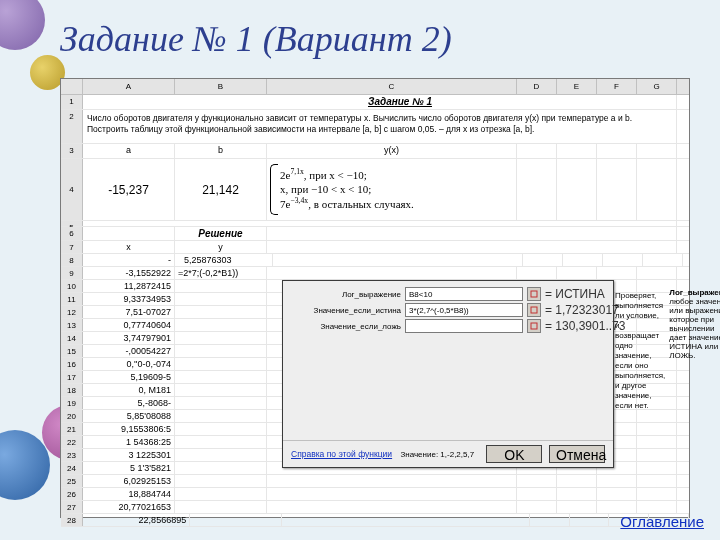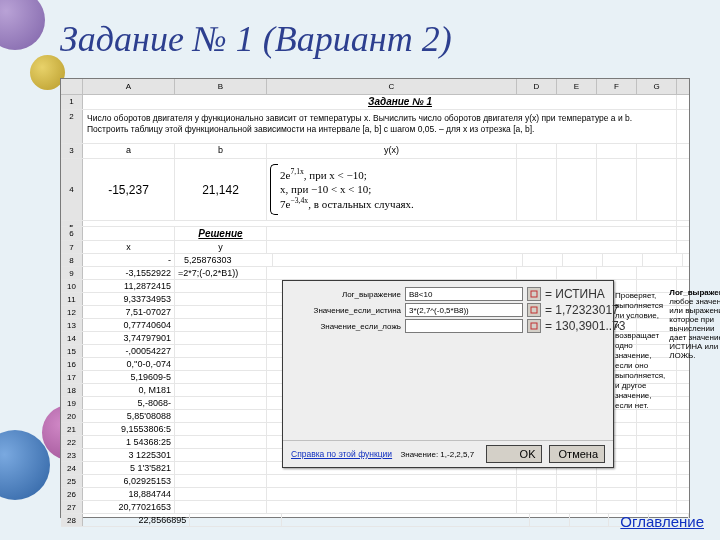--- a/index.html
+++ b/index.html
@@ -39,21 +39,21 @@
   .rowhead { width: 22px; border-right:1px solid #c0c0c0; text-align:center; background:#e4e4e4; font-size:8px; line-height:14px;}
   .ch { border-right:1px solid #c0c0c0; text-align:center; line-height:16px; }
   .row { display:flex; border-bottom:1px solid #e6e6e6; }
   .cell { border-right:1px solid #e6e6e6; padding:1px 3px; overflow:hidden; white-space:nowrap; }
   .task-title { font-weight:bold; text-decoration:underline; font-style:italic; font-size:10px; text-align:center; width:100%; }
   .problem { font-size:8.5px; line-height:1.25; padding:3px 4px; }
   .big { height:62px; }
   .big .cell { display:flex; align-items:center; }
   .formula-box { font-family:'Times New Roman',serif; font-size:11px; line-height:1.25; padding:3px 0 3px 10px; position:relative;}
   .brace { position:absolute; left:0; top:0; bottom:0; width:8px; border-left:1.5px solid #000; border-top:1.5px solid #000; border-bottom:1.5px solid #000; border-top-left-radius:5px; border-bottom-left-radius:5px;}
-  .solution-h { font-weight:bold; font-style:italic; text-align:center; font-size:10px;text-decoration:underline; }
+  .solution-h { font-weight:bold; font-style:italic; text-align:center; font-size:10px; }
   .datarow { height:13px; }
   .datarow .cell { text-align:right; }
   
   .dlg {
     position:absolute;
     left:282px; top:280px;
     width:332px; height:188px;
     background:#eeeeee;
     border:1px solid #3a3a3a;
     box-shadow:1px 1px 2px rgba(0,0,0,.4);
@@ -66,21 +66,21 @@
   .arg-row { display:flex; align-items:center; margin:2px 0; gap:4px;}
   .arg-lbl { width:110px; text-align:right; font-size:8px;}
   .arg-inp { flex:1; height:14px; border:1px solid #7a7a7a; background:#fff; padding:0 3px; font-size:8px;}
   .arg-ico { width:14px; height:14px; border:1px solid #808080; background:#d4d0c8; display:flex; align-items:center; justify-content:center;}
   .arg-res { width:68px; font-size:12px; color:#333; white-space:nowrap;}
   .dlg-desc { font-size:8px; margin:6px 2px 2px 2px; line-height:1.25;}
   .dlg-hint { font-size:8px; margin:3px 2px; }
   .dlg-hint b { font-weight:bold;}
   .dlg-footer { display:flex; justify-content:space-between; align-items:center; padding:4px 8px; border-top:1px solid #c0c0c0;}
   .dlg-link { color:#1030c0; text-decoration:underline; font-size:8.5px; cursor:pointer;}
-  .dlg-btn { width:56px; height:18px; background:#d4d0c8; border:1px solid #404040; font-size:11px; cursor:pointer; margin-left:4px;text-align:right;}
+  .dlg-btn { width:56px; height:18px; background:#d4d0c8; border:1px solid #404040; font-size:14px; cursor:pointer; margin-left:4px;}
   .toc-link {
     position:absolute; right:16px; bottom:10px;
     color:#1030c0; text-decoration:underline; font-size:15px; cursor:pointer;
   }
   sup { font-size:0.7em; }
 </style>
 </head>
 <body>
 
 <div class="deco deco1"></div>

